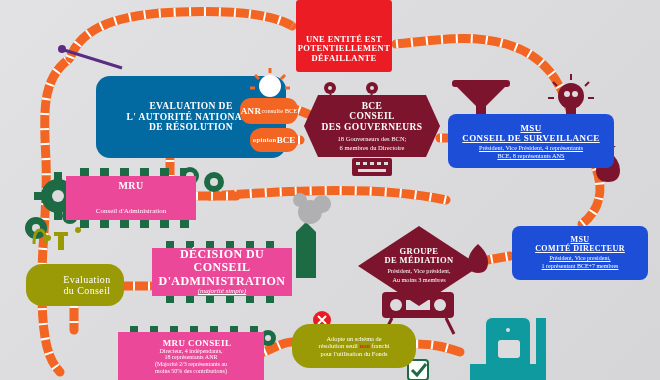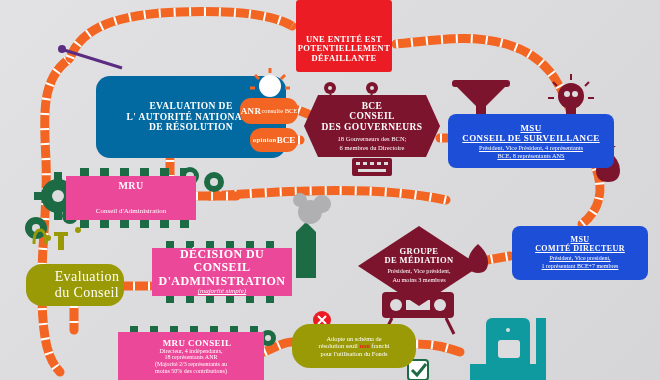--- a/index.html
+++ b/index.html
@@ -67,21 +67,21 @@
   #decision { left:152px; top:248px; width:140px; height:48px; }
   #decision .t1 { font-size:12px; }
   #decision .t2 { font-size:7px; font-style:italic;text-decoration:underline; }
   #mru-conseil { left:118px; top:332px; width:146px; height:48px; }
   #mru-conseil .t1 { font-size:9px;padding-left:12px; }
   #mru-conseil .t2 { font-size:6px; }
 
   
   #eval-conseil { left:26px; top:264px; width:98px; height:42px;
                   background:#9a9a06; border-radius:16px; }
-  #eval-conseil .t1 { font-size:14px; font-weight:normal;margin-left:24px; }
+  #eval-conseil .t1 { font-size:10px; font-weight:normal;margin-left:24px; }
   #adopte { left:292px; top:324px; width:124px; height:44px;
             background:#9a9a06; border-radius:18px; padding:0 5px; }
   #adopte .t2 { font-size:6.4px; }
   .hl { color:#ec1c24; font-weight:bold; }
 
   .icon { position:absolute; }
 </style>
 </head>
 <body>
 

